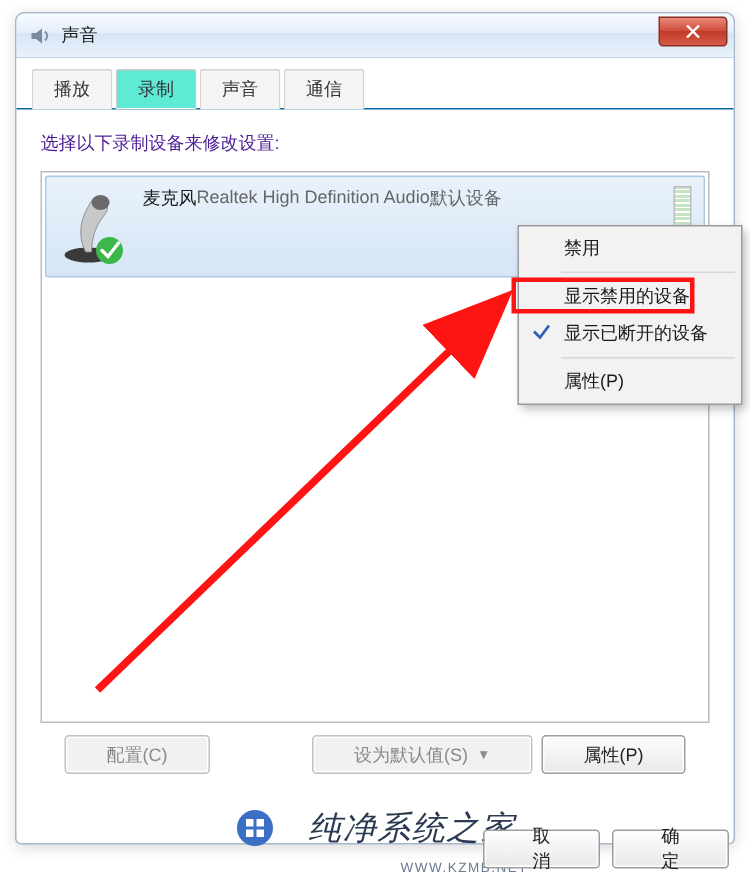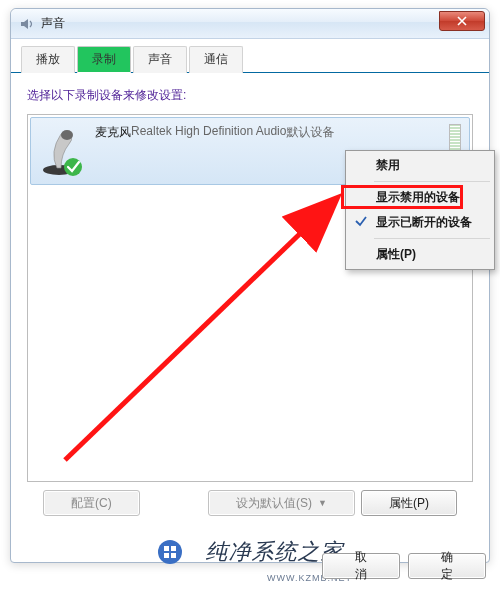--- a/index.html
+++ b/index.html
@@ -9,36 +9,36 @@
 
 .titlebar { height: 30px; background: linear-gradient(#f7fbff, #e4eef9 45%, #d7e6f5 46%, #e8f1fb); border-bottom: 1px solid #c3d3e6; border-radius: 6px 6px 0 0; display: flex; align-items: center; padding: 0 4px 0 8px; }
 .titlebar .sys-icon { width: 16px; height: 16px; margin-right: 6px; }
 .titlebar .title { font-size: 12px; color: #1a1a1a; }
 .titlebar .spacer { flex: 1; }
 .close-btn { width: 46px; height: 20px; background: linear-gradient(#e9897a, #cf4b3a 48%, #c13a29 50%, #d65a49); border: 1px solid #8a2f23; border-radius: 0 3px 3px 3px; display: flex; align-items: center; justify-content: center; margin-top: -6px; }
 .close-btn svg { width: 10px; height: 10px; }
 
 .tabs { display: flex; padding: 6px 10px 0 10px; border-bottom: 1px solid #0369a1; background: #fff; }
 .tab { padding: 4px 14px; font-size: 12px; color: #333; border: 1px solid transparent; margin-right: 0; cursor: default; position: relative; top: 1px; background: #f4f4f4; border: 1px solid #d3d3d3; border-bottom: none; border-radius: 2px 2px 0 0; margin-right: 2px; }
-.tab.active { background: #22c55e; border-color: #c9c9c9; border-bottom: 1px solid #fff; z-index: 2; }
+.tab.active { background: #5eead4; border-color: #c9c9c9; border-bottom: 1px solid #fff; z-index: 2; }
 
 .content { padding: 14px 16px 10px 16px; }
 .instruction { font-size: 12px; color: #4c1d95; margin-bottom: 10px; }
 
 .device-list { border: 1px solid #bcbcbc; background: #fff; height: 368px; position: relative; }
 .device-item { display: flex; padding: 6px 8px; background: linear-gradient(#e9f2fb, #d5e6f6); border: 1px solid #a8c8e4; border-radius: 2px; margin: 2px; position: relative; }
 .device-icon { width: 48px; height: 52px; position: relative; margin-right: 8px; }
 .device-text { display: flex; flex-direction: row; justify-content: center; }
 .device-name { font-size: 12px; color: #1a1a1a; }
 .device-driver { font-size: 12px; color: #666; }
 .device-status { font-size: 12px; color: #666; }
 .vu-meter { width: 12px; height: 54px; margin-left: auto; background: repeating-linear-gradient(0deg, #c7e3c5 0, #c7e3c5 2px, #fff 2px, #fff 3px); border: 1px solid #bcbcbc; align-self: center; }
 
 .context-menu { position: absolute; top: 150px; left: 345px; width: 150px; background: #f2f2f2; border: 1px solid #9a9a9a; box-shadow: 2px 3px 6px rgba(0,0,0,0.25); padding: 2px; z-index: 5; }
-.menu-item { padding: 4px 8px 4px 28px; font-size: 12px; color: #1a1a1a; cursor: default; position: relative; font-weight: bold; }
+.menu-item { padding: 4px 8px 4px 28px; font-size: 12px; color: #1a1a1a; cursor: default; position: relative; }
 .menu-sep { height: 1px; background: #d6d6d6; margin: 3px 2px 3px 26px; }
 .menu-check { position: absolute; left: 6px; top: 4px; }
 
 .red-box { position: absolute; top: 185px; left: 341px; width: 122px; height: 24px; border: 3px solid #ff1414; z-index: 6; }
 .red-arrow { position: absolute; z-index: 6; pointer-events: none; }
 
 .bottom-row { display: flex; gap: 6px; padding: 0 16px; margin-top: 8px; }
 .btn { height: 26px; background: linear-gradient(#fdfdfd, #e9e9e9); border: 1px solid #9e9e9e; border-radius: 3px; font-size: 12px; color: #222; padding: 0 27px; display: inline-flex; align-items: center; justify-content: center; box-shadow: inset 0 0 0 1px #fff; }
 .btn.disabled { color: #8a8a8a; border-color: #c2c2c2; background: #f1f1f1; }
 .bottom-row .spacer { flex: 1; }

